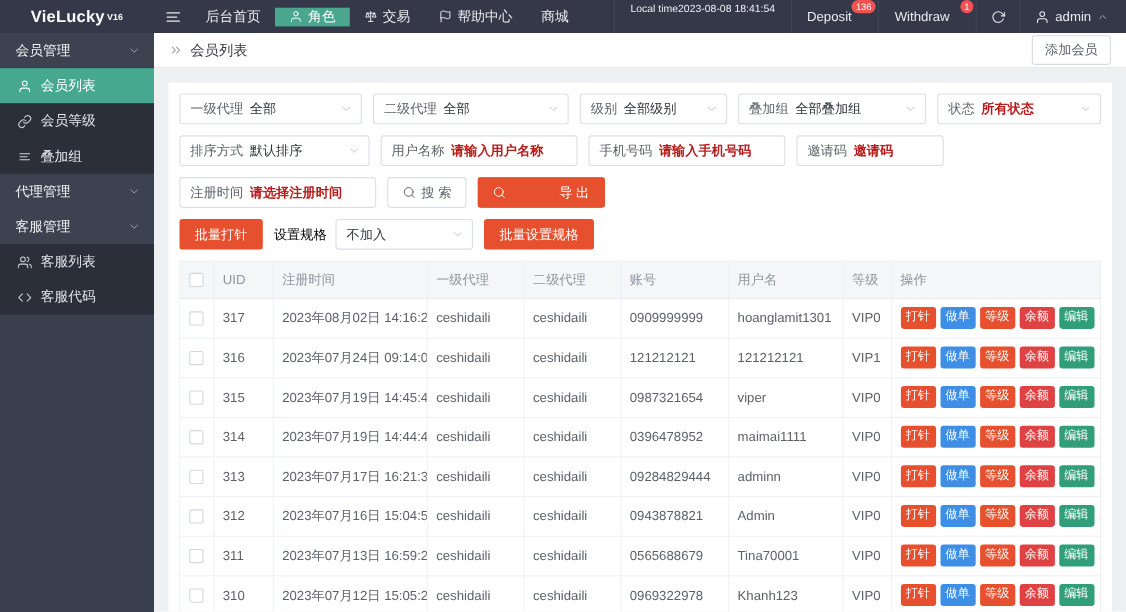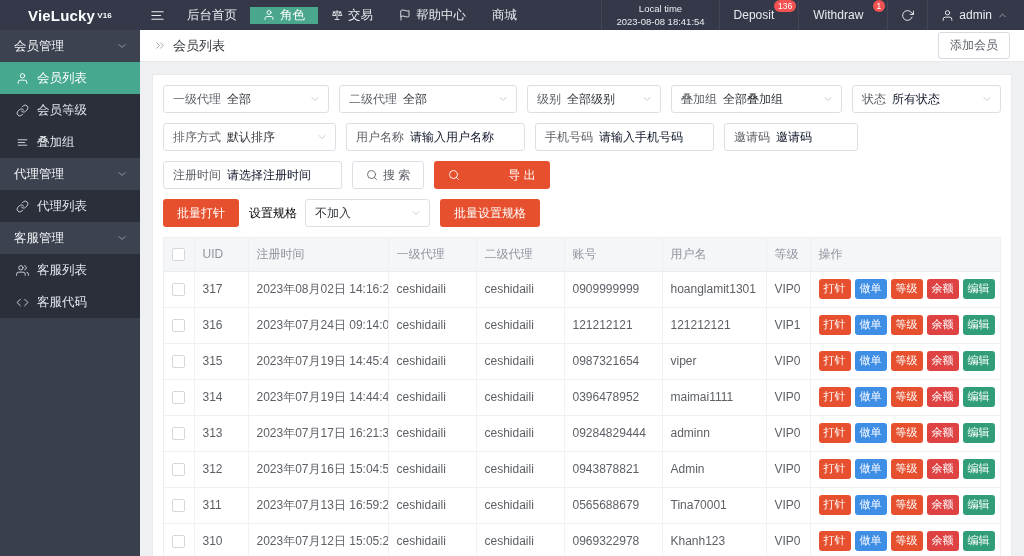--- a/index.html
+++ b/index.html
@@ -9,21 +9,21 @@
   
   .navbar { position:fixed; top:0; left:0; width:1024px; height:30px; background:#343848; color:#e9ebf0; display:flex; align-items:stretch; z-index:20; }
   .logo { width:140px; display:flex; align-items:center; justify-content:center; font-size:15px; font-weight:bold; color:#fbfcfd; letter-spacing:.2px; }
   .logo sup { font-size:8px; margin-left:2px; font-weight:bold; }
   .hamburger { width:34px; display:flex; align-items:center; justify-content:center; cursor:pointer; }
   .nav-menu { display:flex; align-items:center; }
   .nav-item { display:flex; align-items:center; gap:5px; padding:0 13px; font-size:12.5px; cursor:pointer; white-space:nowrap; }
   .nav-item.active { background:#4aa78e; color:#fff; }
   .nav-right { margin-left:auto; display:flex; align-items:stretch; }
   .nav-right > div { border-left:1px solid rgba(255,255,255,.07); }
-  .time-block { padding:2px 14px; text-align:center; font-size:9.5px; line-height:1.4; color:#eceef3; display:flex; flex-direction:column; justify-content:center; }
+  .time-block { padding:2px 14px; text-align:center; font-size:9.5px; line-height:1.4; color:#eceef3; display:flex; flex-direction:row; justify-content:center; }
   .nav-chip { position:relative; display:flex; align-items:center; padding:0 24px 0 14px; font-size:12px; cursor:pointer; }
   .badge { position:absolute; top:0; right:2px; background:#f25252; color:#fff; font-size:8.5px; line-height:12px; height:12px; min-width:12px; padding:0 4px; border-radius:7px; text-align:center; }
   .nav-icon-btn { display:flex; align-items:center; padding:0 13px; cursor:pointer; }
   .admin-block { display:flex; align-items:center; gap:5px; padding:0 16px 0 13px; cursor:pointer; }
   .admin-block .caret-ic { color:#aab0bd; display:flex; }
 
   
   .sidebar { position:fixed; top:30px; left:0; width:140px; height:526px; background:#3a3f4e; z-index:10; }
   .side-header { height:32px; display:flex; align-items:center; padding:0 12px 0 14px; background:#3d4251; color:#f1f2f5; font-size:12.5px; cursor:pointer; }
   .side-header .chev { margin-left:auto; color:#9aa0ad; display:flex; }
@@ -39,21 +39,21 @@
   .bc-title { font-size:13px; color:#35383e; }
   .add-btn { margin-left:auto; font-size:12px; color:#5a5e66; background:#fff; border:1px solid #d7dae0; border-radius:3px; padding:4px 11px; cursor:pointer; font-family:inherit; }
   .content { padding:12px; }
   .panel { background:#fff; border:1px solid #e9eaee; padding:10px 10px 0 10px; min-height:470px; }
 
   
   .filter-row { display:flex; align-items:center; margin-bottom:10px; }
   .ctl { display:inline-flex; align-items:center; height:28px; border:1px solid #dcdfe6; border-radius:3px; background:#fff; margin-right:10px; }
   .ctl .lbl { padding:0 6px 0 9px; color:#5d6167; white-space:nowrap; }
   .ctl .val { color:#2f3338; white-space:nowrap; overflow:hidden; }
-  .ctl .val.ph { color:#0f172a; }
+  .ctl .val.ph { color:#b91c1c;font-weight:bold; }
   .ctl .caret { margin:0 7px 0 4px; color:#c0c4cc; display:flex; }
   .ctl .pad-l { padding-left:9px; }
   .free-label { color:#000000; margin-right:8px; white-space:nowrap; }
   .btn { height:28px; padding:0 13px; border-radius:3px; font-size:12px; display:inline-flex; align-items:center; gap:5px; margin-right:10px; border:1px solid transparent; cursor:pointer; font-family:inherit; white-space:nowrap; }
   .btn.plain { background:#fff; border-color:#dcdfe6; color:#5d6167; }
   .btn.danger { background:#e7502e; color:#fff;gap:48px; }
 
   
   .table-wrap { border:1px solid #edeff3; border-bottom:none; }
   table { width:100%; border-collapse:collapse; table-layout:fixed; font-size:12px; color:#5d6167; }
@@ -189,29 +189,20 @@
       </span>
       <span>叠加组</span>
     </div>
     <div class="side-header">
       <span>代理管理</span>
       <span class="chev">
         <svg width="12" height="12" viewBox="0 0 24 24" fill="none" stroke="currentColor" stroke-width="1.8" stroke-linecap="round" stroke-linejoin="round" style="display:block">
           <polyline points="6 9 12 15 18 9"></polyline>
         </svg>
       </span>
-    </div>
-    <div class="side-item">
-      <span class="ic">
-        <svg width="13" height="13" viewBox="0 0 24 24" fill="none" stroke="currentColor" stroke-width="1.8" stroke-linecap="round" stroke-linejoin="round" style="display:block">
-          <path d="M10 13a5 5 0 0 0 7.54.54l3-3a5 5 0 0 0-7.07-7.07l-1.72 1.71"></path>
-          <path d="M14 11a5 5 0 0 0-7.54-.54l-3 3a5 5 0 0 0 7.07 7.07l1.71-1.71"></path>
-        </svg>
-      </span>
-      <span>代理列表</span>
     </div>
     <div class="side-header">
       <span>客服管理</span>
       <span class="chev">
         <svg width="12" height="12" viewBox="0 0 24 24" fill="none" stroke="currentColor" stroke-width="1.8" stroke-linecap="round" stroke-linejoin="round" style="display:block">
           <polyline points="6 9 12 15 18 9"></polyline>
         </svg>
       </span>
     </div>
     <div class="side-item">

